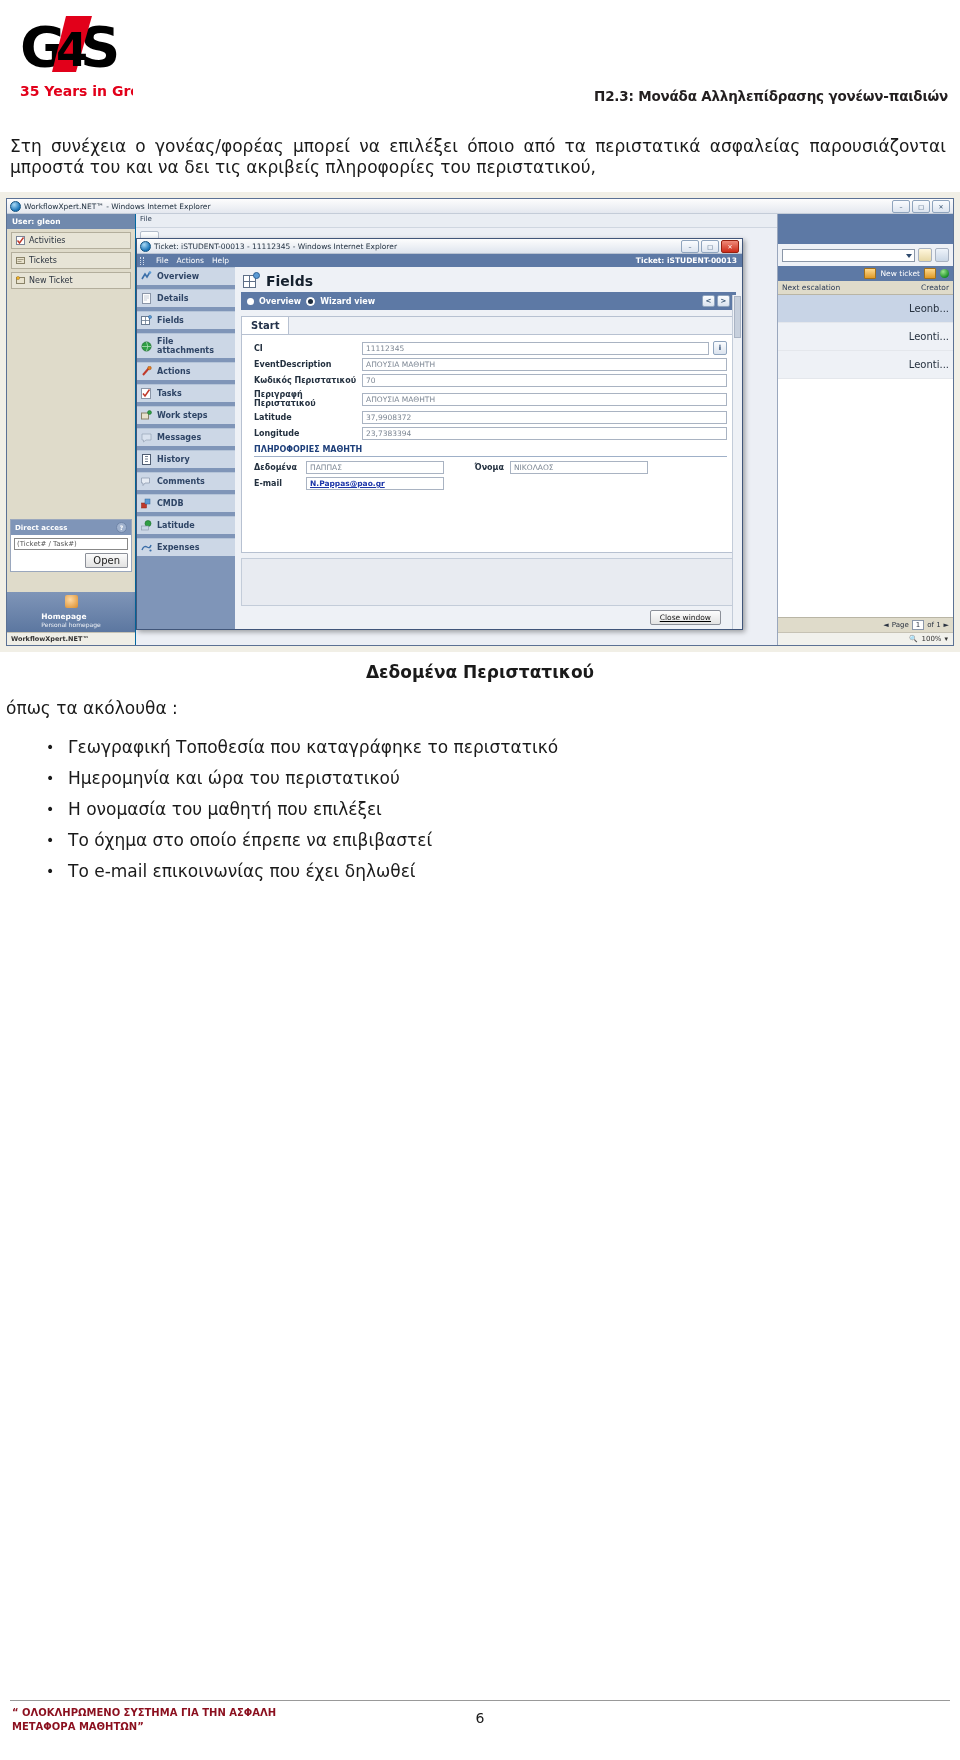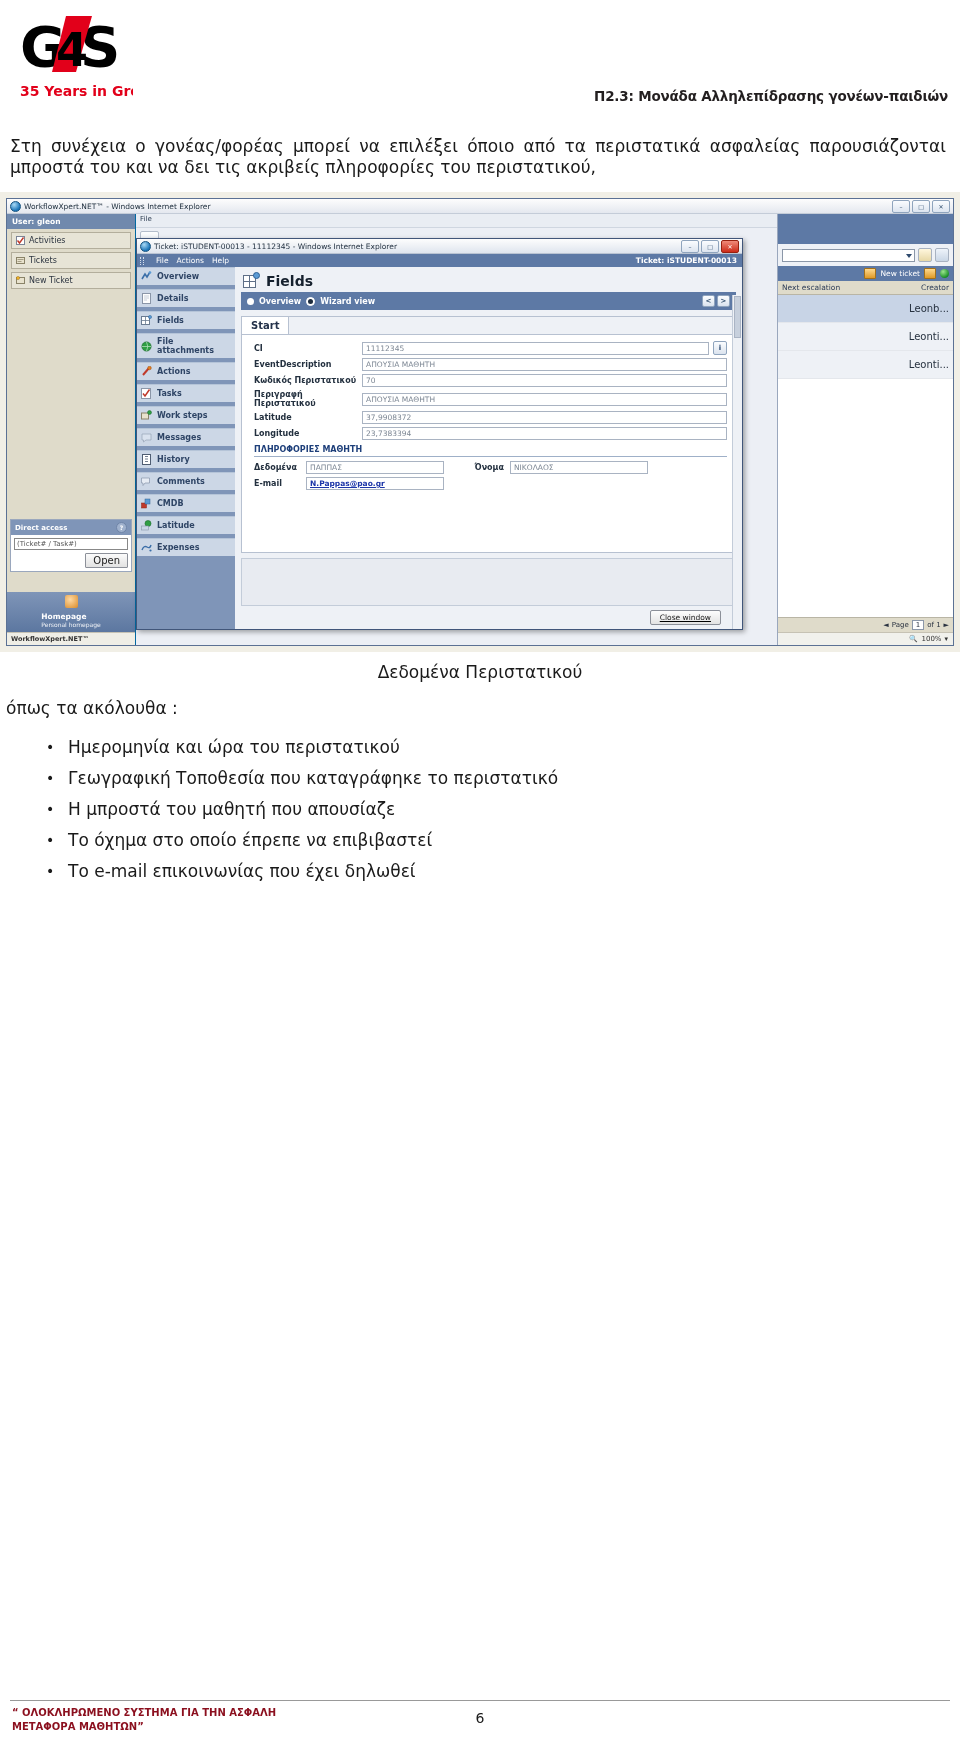--- a/index.html
+++ b/index.html
@@ -186,21 +186,21 @@
   .footer-area{height:46px;margin:5px 6px 0 6px;background:#e8ebf1;
     border:1px solid #c3ccd9;}
   .closebar{padding:4px 21px;display:flex;justify-content:flex-end;text-decoration:underline;}
   .close-btn{border:1px solid #8c9099;border-radius:2px;
     background:linear-gradient(#fdfdfd,#e3e3e3);font-size:7.5px;padding:2px 9px;color:#1b1b1b;}
   .vscroll{position:absolute;right:0;top:28px;width:9px;bottom:0;background:#eef1f6;
     border-left:1px solid #c3ccd9;}
   .vscroll .thumb{margin:1px;height:40px;background:#c7d0dd;border:1px solid #aab4c4;}
 
   
-  .caption{text-align:center;font-size:17px;font-weight:normal;color:#1a1a1a;margin-top:10px;}
+  .caption{text-align:center;font-size:17px;font-weight:bold;color:#1a1a1a;margin-top:10px;}
   .lead{margin:16px 0 0 6px;font-size:17px;color:#1a1a1a;}
   ul.bullets{margin:14px 0 0 46px;padding:0;list-style:none;}
   ul.bullets li{font-size:17px;color:#1a1a1a;line-height:31px;position:relative;padding-left:22px;}
   ul.bullets li:before{content:"\2022";position:absolute;left:0;top:0;font-size:14px;color:#1a1a1a;}
 
   
   .page-footer{position:absolute;left:0;right:0;bottom:20px;height:40px;}
   .footer-rule{position:absolute;left:10px;right:10px;top:0;border-top:1px solid #999;}
   .footer-left{position:absolute;left:12px;top:6px;font-size:10px;font-weight:bold;
     color:#8b0f1e;line-height:14px;}
@@ -604,23 +604,23 @@
         <div class="thumb"></div>
       </div>
     </div>
   </div>
 </div>
 
 <div class="caption">Δεδομένα Περιστατικού</div>
 <div class="lead">όπως τα ακόλουθα :</div>
 
 <ul class="bullets">
+  <li>Γεωγραφική Τοποθεσία που καταγράφηκε το περιστατικό</li>
   <li>Ημερομηνία και ώρα του περιστατικού</li>
-  <li>Γεωγραφική Τοποθεσία που καταγράφηκε το περιστατικό</li>
-  <li>Η μπροστά του μαθητή που απουσίαζε</li>
+  <li>Η ονομασία του μαθητή που επιλέξει</li>
   <li>Το όχημα στο οποίο έπρεπε να επιβιβαστεί</li>
   <li>Το e-mail επικοινωνίας που έχει δηλωθεί</li>
 </ul>
 
 <div class="page-footer">
   <div class="footer-rule"></div>
   <div class="footer-left">
     <div>“ ΟΛΟΚΛΗΡΩΜΕΝΟ ΣΥΣΤΗΜΑ ΓΙΑ ΤΗΝ ΑΣΦΑΛΗ</div>
     <div>ΜΕΤΑΦΟΡΑ ΜΑΘΗΤΩΝ”</div>
   </div>

